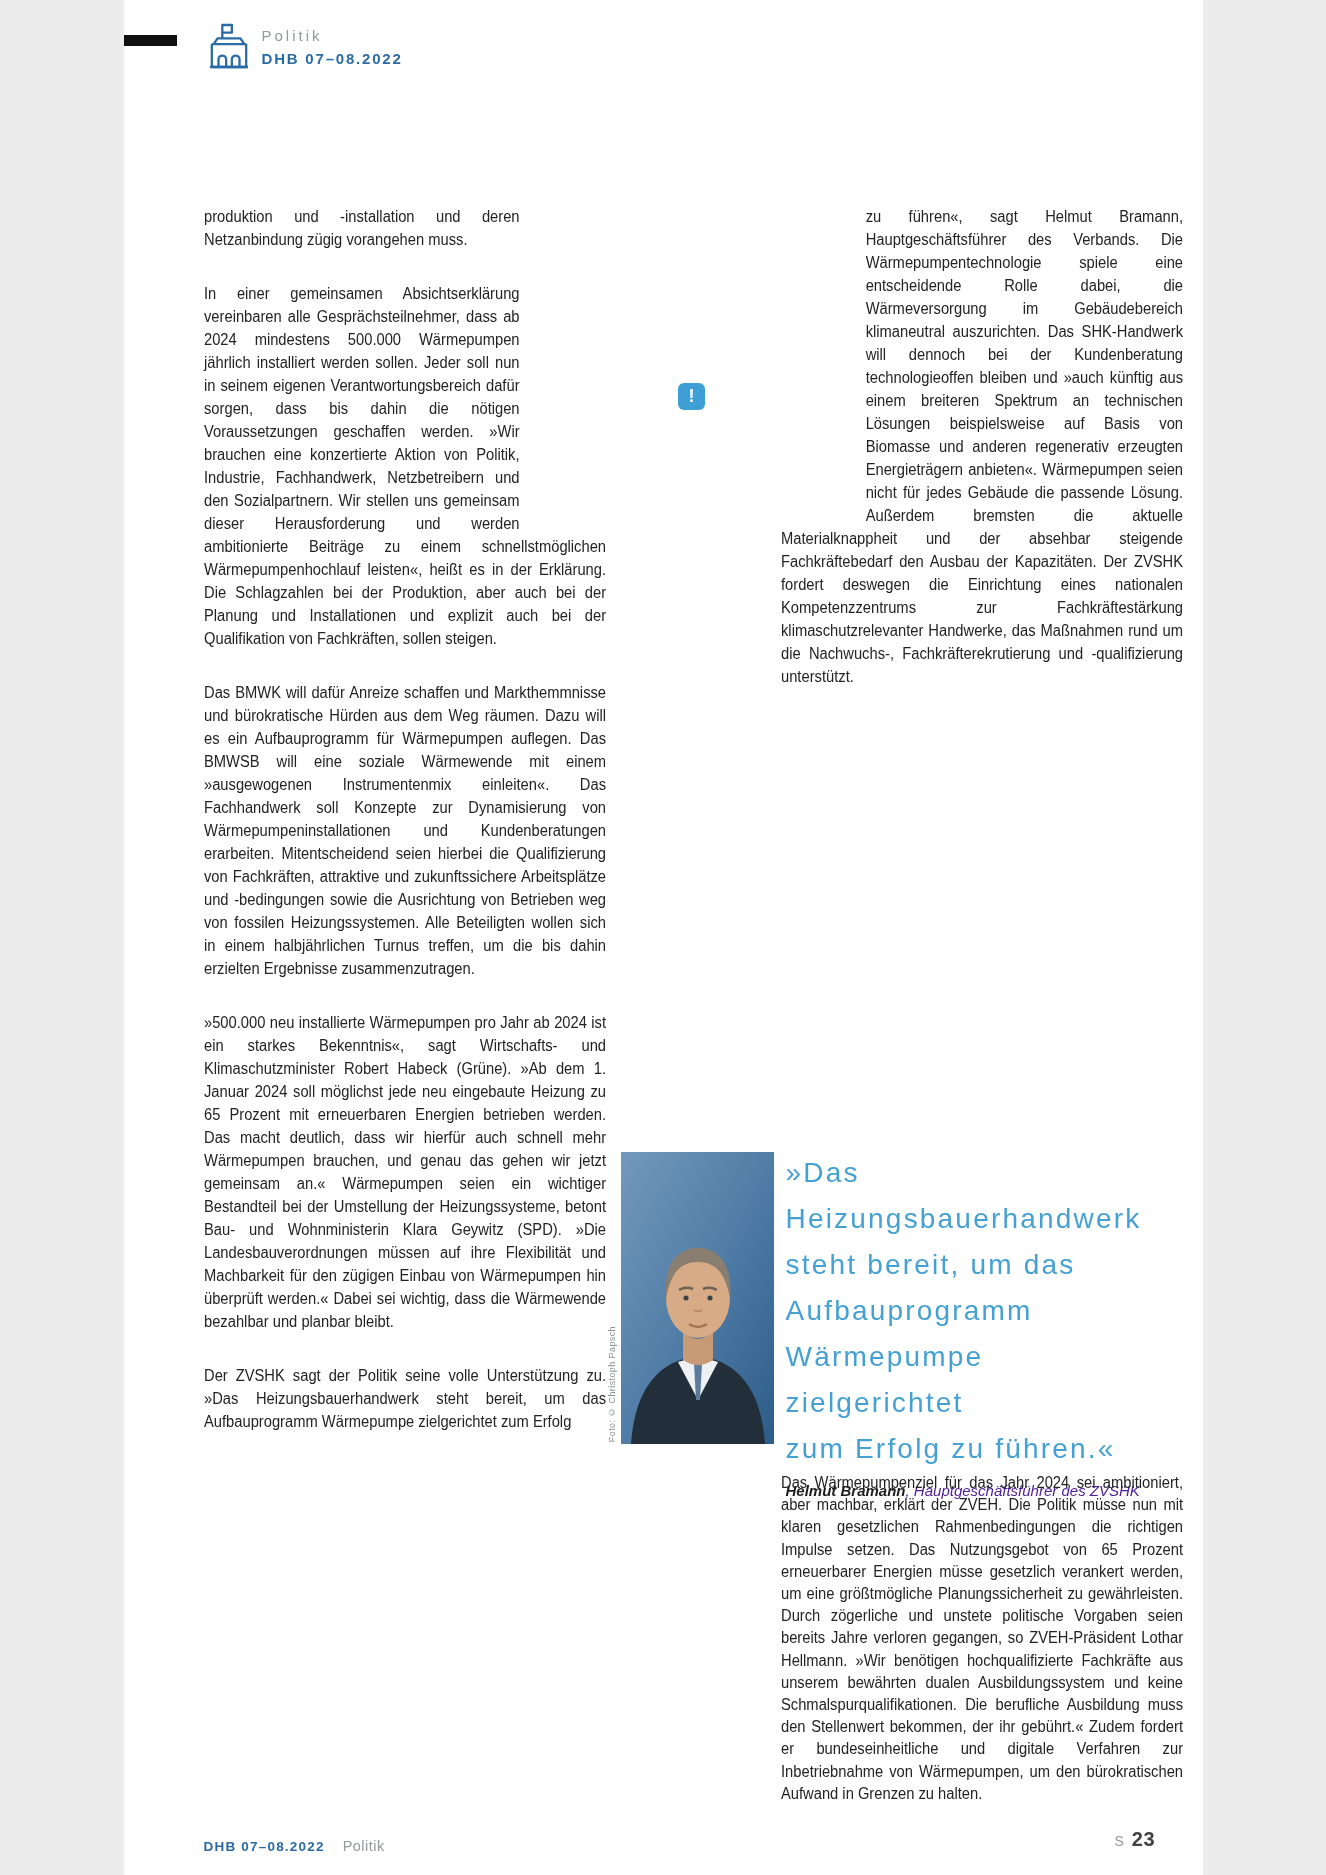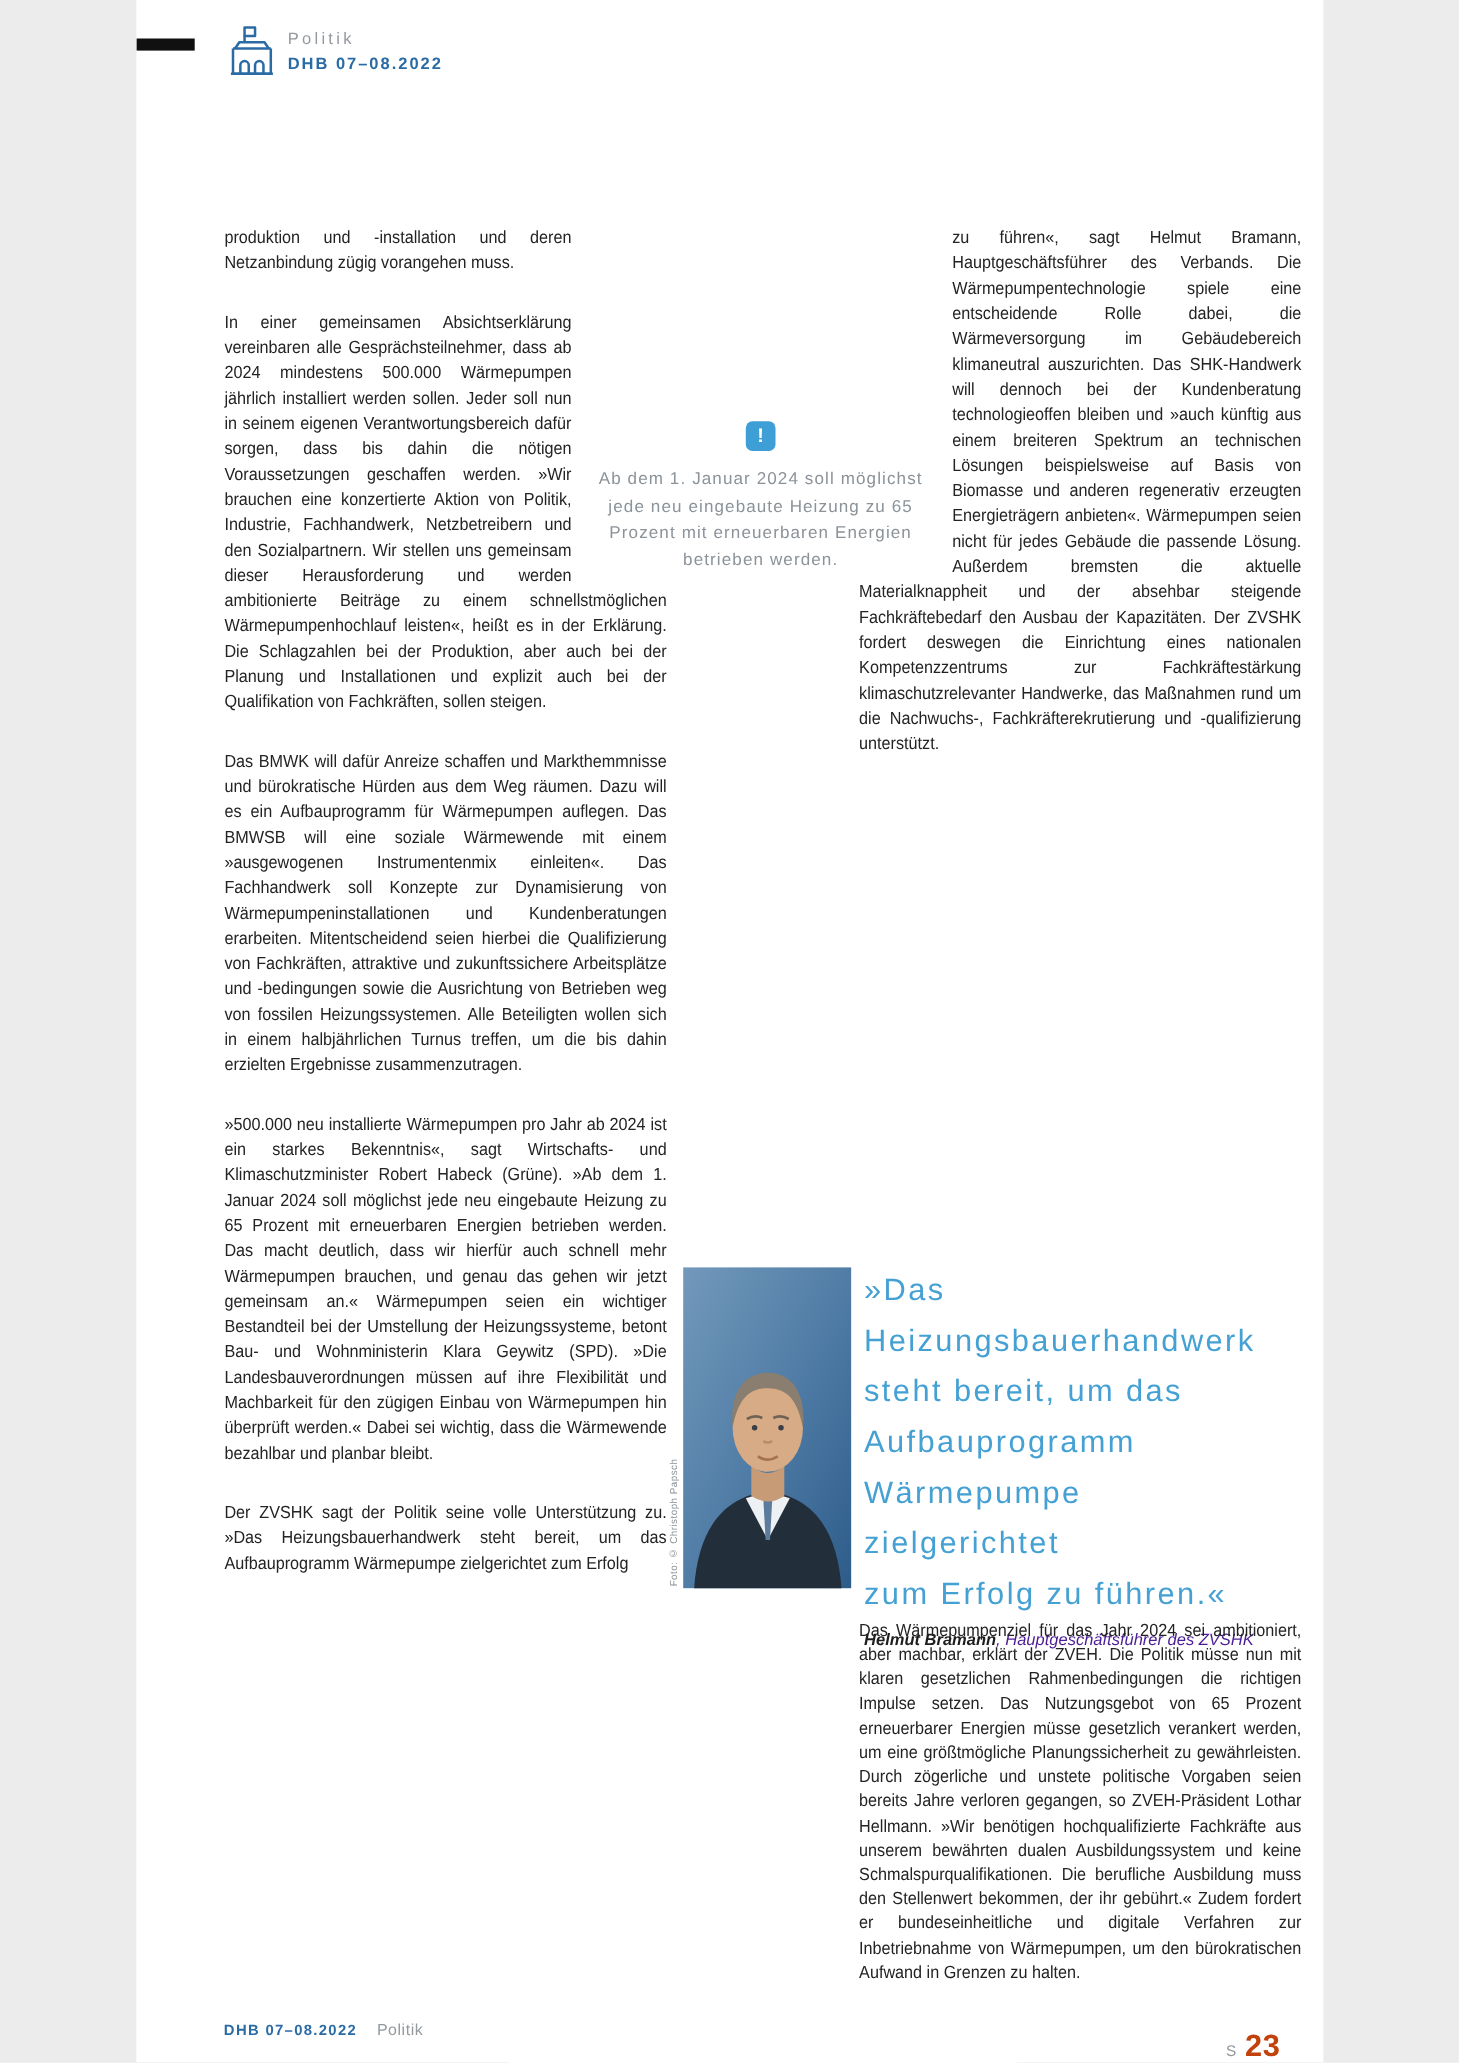--- a/index.html
+++ b/index.html
@@ -53,21 +53,21 @@
   .pq-attr { margin-top:10px; font-size:15px; font-style:italic; }
   .pq-name { font-weight:bold; color:#1d1d1d;text-align:center; }
   .pq-role { color:#4c1d95; }
 
   
   .footer-left { position:absolute; left:80px; top:1838px; display:flex; align-items:baseline; gap:18px; }
   .f-issue { font-size:13.5px; font-weight:bold; letter-spacing:1.2px; color:#2b6ba5; }
   .f-section { font-size:14.5px; letter-spacing:.5px; color:#94999e; }
   .footer-right { position:absolute; left:991px; top:1828px; display:flex; align-items:baseline; gap:8px; }
   .f-s { font-size:14px; color:#94999e; }
-  .f-num { font-size:28px; font-weight:bold; color:#c2410c; letter-spacing:.5px;margin-top:16px; }
+  .f-num { font-size:20px; font-weight:bold; color:#404040; letter-spacing:.5px; }
 </style>
 </head>
 <body>
 
 <div class="page">
 
   <div class="corner-bar"></div>
 
   <div class="header">
     <span>
@@ -92,24 +92,20 @@
     <div class="spacer-right"></div>
     <p>produktion und -installation und deren Netzanbindung zügig vorangehen muss.</p>
     <p>In einer gemeinsamen Absichtserklärung vereinbaren alle Gesprächsteilnehmer, dass ab 2024 mindestens 500.000 Wärmepumpen jährlich installiert werden sollen. Jeder soll nun in seinem eigenen Verantwortungsbereich dafür sorgen, dass bis dahin die nötigen Voraussetzungen geschaffen werden. »Wir brauchen eine konzertierte Aktion von Politik, Industrie, Fachhandwerk, Netzbetreibern und den Sozialpartnern. Wir stellen uns gemeinsam dieser Herausforderung und werden ambitionierte Beiträge zu einem schnellstmöglichen Wärmepumpenhochlauf leisten«, heißt es in der Erklärung. Die Schlagzahlen bei der Produktion, aber auch bei der Planung und Installationen und explizit auch bei der Qualifikation von Fachkräften, sollen steigen.</p>
     <p>Das BMWK will dafür Anreize schaffen und Markthemmnisse und bürokratische Hürden aus dem Weg räumen. Dazu will es ein Aufbauprogramm für Wärmepumpen auflegen. Das BMWSB will eine soziale Wärmewende mit einem »ausgewogenen Instrumentenmix einleiten«. Das Fachhandwerk soll Konzepte zur Dynamisierung von Wärmepumpeninstallationen und Kundenberatungen erarbeiten. Mitentscheidend seien hierbei die Qualifizierung von Fachkräften, attraktive und zukunftssichere Arbeitsplätze und -bedingungen sowie die Ausrichtung von Betrieben weg von fossilen Heizungssystemen. Alle Beteiligten wollen sich in einem halbjährlichen Turnus treffen, um die bis dahin erzielten Ergebnisse zusammenzutragen.</p>
     <p>»500.000 neu installierte Wärmepumpen pro Jahr ab 2024 ist ein starkes Bekenntnis«, sagt Wirtschafts- und Klimaschutzminister Robert Habeck (Grüne). »Ab dem 1. Januar 2024 soll möglichst jede neu eingebaute Heizung zu 65 Prozent mit erneuerbaren Energien betrieben werden. Das macht deutlich, dass wir hierfür auch schnell mehr Wärmepumpen brauchen, und genau das gehen wir jetzt gemeinsam an.« Wärmepumpen seien ein wichtiger Bestandteil bei der Umstellung der Heizungssysteme, betont Bau- und Wohnministerin Klara Geywitz (SPD). »Die Landesbauverordnungen müssen auf ihre Flexibilität und Machbarkeit für den zügigen Einbau von Wärmepumpen hin überprüft werden.« Dabei sei wichtig, dass die Wärmewende bezahlbar und planbar bleibt.</p>
     <p>Der ZVSHK sagt der Politik seine volle Unterstützung zu. »Das Heizungsbauerhandwerk steht bereit, um das Aufbauprogramm Wärmepumpe zielgerichtet zum Erfolg</p>
   </div>
 
   <div class="callout">
     <div class="callout-icon">!</div>
-    <div class="callout-text">Ab dem 1. Januar 2024 soll möglichst
-jede neu eingebaute Heizung zu 65
-Prozent mit erneuerbaren Energien
-betrieben werden.</div>
   </div>
 
   <div class="textcol col-right-top">
     <div class="spacer-left"></div>
     <p>zu führen«, sagt Helmut Bramann, Hauptgeschäftsführer des Verbands. Die Wärmepumpentechnologie spiele eine entscheidende Rolle dabei, die Wärmeversorgung im Gebäudebereich klimaneutral auszurichten. Das SHK-Handwerk will dennoch bei der Kundenberatung technologieoffen bleiben und »auch künftig aus einem breiteren Spektrum an technischen Lösungen beispielsweise auf Basis von Biomasse und anderen regenerativ erzeugten Energieträgern anbieten«. Wärmepumpen seien nicht für jedes Gebäude die passende Lösung. Außerdem bremsten die aktuelle Materialknappheit und der absehbar steigende Fachkräftebedarf den Ausbau der Kapazitäten. Der ZVSHK fordert deswegen die Einrichtung eines nationalen Kompetenzzentrums zur Fachkräftestärkung klimaschutzrelevanter Handwerke, das Maßnahmen rund um die Nachwuchs-, Fachkräfterekrutierung und -qualifizierung unterstützt.</p>
   </div>
 
   <figure class="photo">
     <svg viewBox="0 0 153 292" preserveAspectRatio="none">
       <defs>

